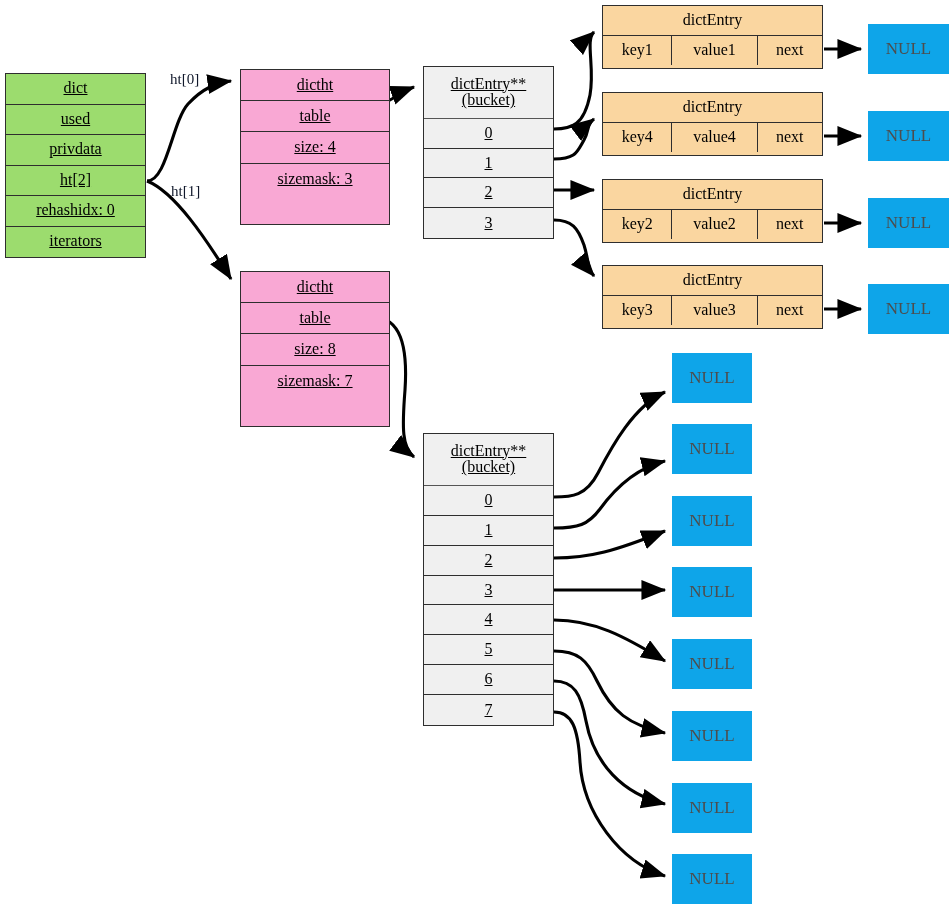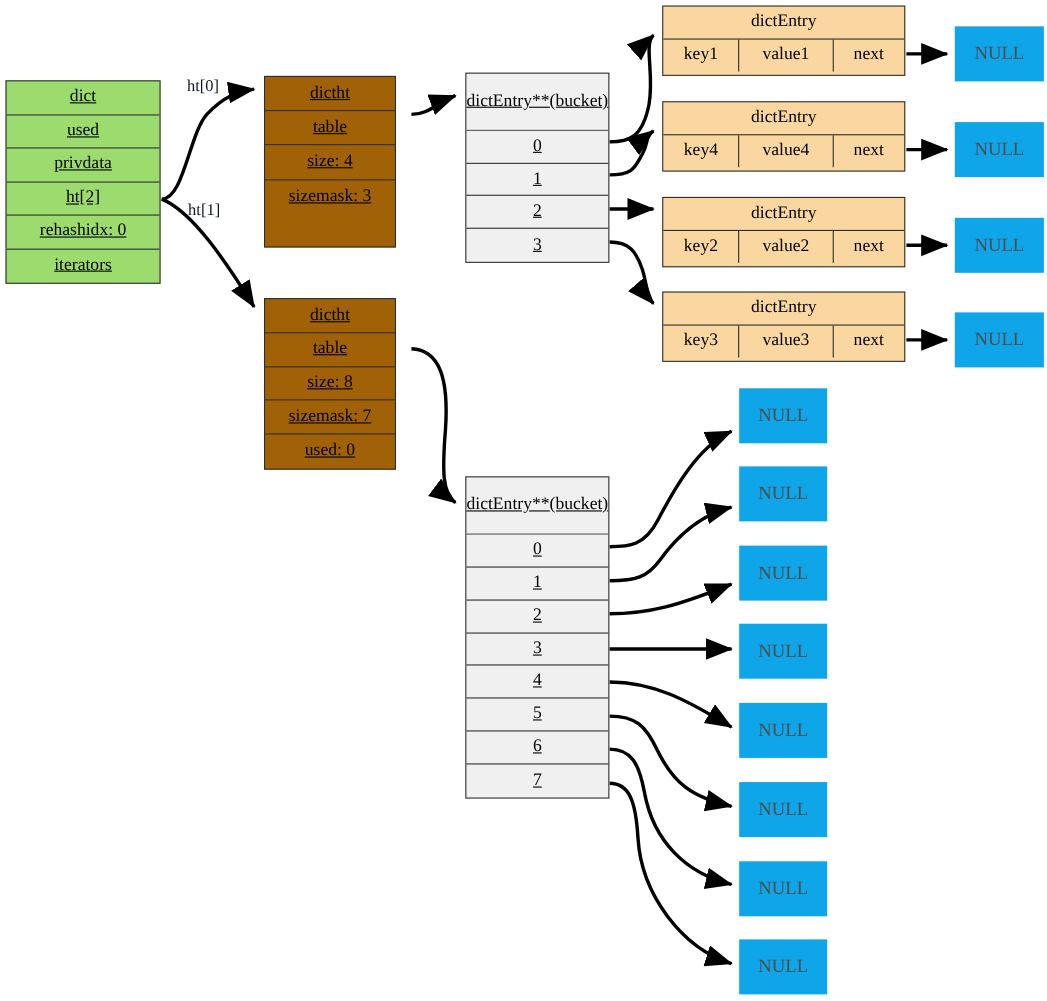--- a/index.html
+++ b/index.html
@@ -52,35 +52,35 @@
   
   .dict-box {
     left: 5px; top: 73px;
     width: 141px; height: 185px;
     background: #9cdc6e;
   }
   .dict-box .row { height: 30.7px; }
 
   
   .dictht-box {
-    width: 120px;
-    background: #a16207;
+    width: 150px;
+    background: #f9a8d4;
   }
   .dictht-box .row { height: 31.2px; }
   .dictht-0 { left: 240px; top: 69px; height: 156px; }
   .dictht-1 { left: 240px; top: 271px; height: 156px; }
 
   
   .bucket-box {
     width: 131px;
     background: #f0f0f0;
   }
   .bucket-box .row.head {
     height: 52px;
-    flex-direction: row;
+    flex-direction: column;
     border-bottom: 1px solid #555;
   }
   .bucket-box .row.idx { height: 30px; }
   .bucket-0 { left: 423px; top: 66px; height: 173px; }
   .bucket-1 { left: 423px; top: 433px; height: 293px; }
 
   
   .entry-box {
     left: 602px;
     width: 221px; height: 64px;
@@ -201,21 +201,20 @@
     <div class="row">table</div>
     <div class="row">size: 4</div>
     <div class="row">sizemask: 3</div>
   </div>
 
   <div class="box dictht-box dictht-1">
     <div class="row">dictht</div>
     <div class="row">table</div>
     <div class="row">size: 8</div>
     <div class="row">sizemask: 7</div>
-    <div class="row">used: 0</div>
   </div>
 
   <div class="box bucket-box bucket-0">
     <div class="row head">
       <span>dictEntry**</span>
       <span>(bucket)</span>
     </div>
     <div class="row idx">0</div>
     <div class="row idx">1</div>
     <div class="row idx">2</div>

